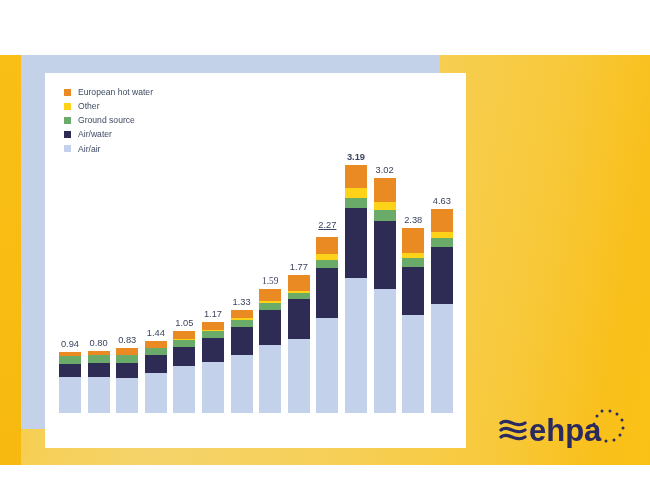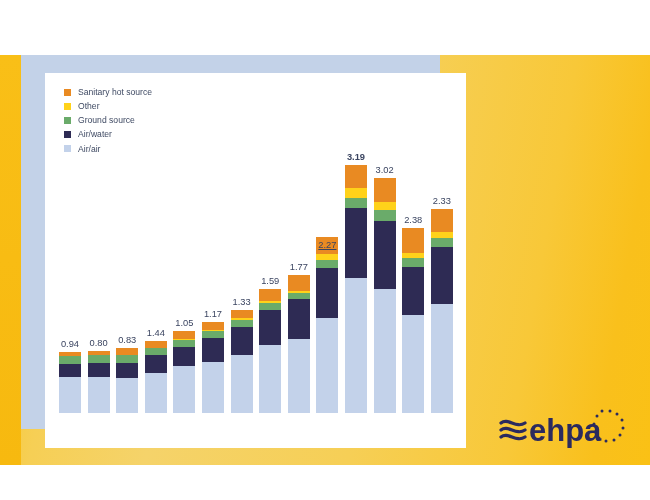--- a/index.html
+++ b/index.html
@@ -158,21 +158,21 @@
 
   <div class="frame-left-bar"></div>
   <div class="panel-backdrop"></div>
   <div class="chart-plate"></div>
 
   <div class="chart-card">
 
     <div class="legend" id="legend">
         <div class="legend-row">
           <span class="legend-swatch" style="background: rgb(233, 138, 34);"></span>
-          <span class="legend-label">Sanitary hot source</span>
+          <span class="legend-label">European hot water</span>
         </div>
         <div class="legend-row">
           <span class="legend-swatch" style="background: rgb(255, 210, 26);"></span>
           <span class="legend-label">Other</span>
         </div>
         <div class="legend-row">
           <span class="legend-swatch" style="background: rgb(106, 171, 106);"></span>
           <span class="legend-label">Ground source</span>
         </div>
         <div class="legend-row">
@@ -254,41 +254,41 @@
             <div class="bar-value" style="bottom: 106.398px;">1.33</div>
           </div>
           <div class="bar-group" style="left: 204.2px;">
             <div class="bar" style="height: 123.611px;">
               <div class="seg" title="Sanitary hot water" style="height: 11.6614px; background: rgb(233, 138, 34);"></div>
               <div class="seg" title="Other" style="height: 1.55486px; background: rgb(255, 210, 26);"></div>
               <div class="seg" title="Ground source" style="height: 6.99687px; background: rgb(106, 171, 106);"></div>
               <div class="seg" title="Air/water" style="height: 34.9843px; background: rgb(46, 43, 84);"></div>
               <div class="seg" title="Air/air" style="height: 68.4138px; background: rgb(195, 210, 234);"></div>
             </div>
-            <div class="bar-value" style="bottom: 126.611px;">1.59</div>
+            <div class="bar-value" style="bottom: 126.611px; font-family: Liberation Serif, serif;">1.59</div>
           </div>
           <div class="bar-group" style="left: 232.8px;">
             <div class="bar" style="height: 137.605px;">
               <div class="seg" title="Sanitary hot water" style="height: 15.5486px; background: rgb(233, 138, 34);"></div>
               <div class="seg" title="Other" style="height: 1.55486px; background: rgb(255, 210, 26);"></div>
               <div class="seg" title="Ground source" style="height: 6.99687px; background: rgb(106, 171, 106);"></div>
               <div class="seg" title="Air/water" style="height: 39.6489px; background: rgb(46, 43, 84);"></div>
               <div class="seg" title="Air/air" style="height: 73.8558px; background: rgb(195, 210, 234);"></div>
             </div>
             <div class="bar-value" style="bottom: 140.605px;">1.77</div>
           </div>
           <div class="bar-group" style="left: 261.4px;">
             <div class="bar" style="height: 176.476px;">
               <div class="seg" title="Sanitary hot water" style="height: 17.8809px; background: rgb(233, 138, 34);"></div>
               <div class="seg" title="Other" style="height: 5.44201px; background: rgb(255, 210, 26);"></div>
               <div class="seg" title="Ground source" style="height: 7.77429px; background: rgb(106, 171, 106);"></div>
               <div class="seg" title="Air/water" style="height: 50.5329px; background: rgb(46, 43, 84);"></div>
               <div class="seg" title="Air/air" style="height: 94.8464px; background: rgb(195, 210, 234);"></div>
             </div>
-            <div class="bar-value" style="bottom: 163px; text-decoration: underline;">2.27</div>
+            <div class="bar-value" style="bottom: 183px; text-decoration: underline;">2.27</div>
           </div>
           <div class="bar-group" style="left: 290px;">
             <div class="bar" style="height: 248px;">
               <div class="seg" title="Sanitary hot water" style="height: 22.5455px; background: rgb(233, 138, 34);"></div>
               <div class="seg" title="Other" style="height: 10.1066px; background: rgb(255, 210, 26);"></div>
               <div class="seg" title="Ground source" style="height: 10.1066px; background: rgb(106, 171, 106);"></div>
               <div class="seg" title="Air/water" style="height: 70.7461px; background: rgb(46, 43, 84);"></div>
               <div class="seg" title="Air/air" style="height: 134.495px; background: rgb(195, 210, 234);"></div>
             </div>
             <div class="bar-value" style="bottom: 251px; font-weight: bold;">3.19</div>
@@ -314,21 +314,21 @@
             <div class="bar-value" style="bottom: 188.028px; text-align: center;">2.38</div>
           </div>
           <div class="bar-group" style="left: 375.8px;">
             <div class="bar" style="height: 204.464px;">
               <div class="seg" title="Sanitary hot water" style="height: 23.3229px; background: rgb(233, 138, 34);"></div>
               <div class="seg" title="Other" style="height: 6.21944px; background: rgb(255, 210, 26);"></div>
               <div class="seg" title="Ground source" style="height: 9.32915px; background: rgb(106, 171, 106);"></div>
               <div class="seg" title="Air/water" style="height: 56.7524px; background: rgb(46, 43, 84);"></div>
               <div class="seg" title="Air/air" style="height: 108.84px; background: rgb(195, 210, 234);"></div>
             </div>
-            <div class="bar-value" style="bottom: 207.464px;">2.33</div>
+            <div class="bar-value" style="bottom: 207.464px;">4.63</div>
           </div>
         </div>
     </div>
 
   </div>
 
 
   <div class="logo">
     <svg width="132" height="46" viewBox="0 0 132 46" xmlns="http://www.w3.org/2000/svg">
       <g fill="none" stroke="#2b2a5e" stroke-width="3.2" stroke-linecap="round">

